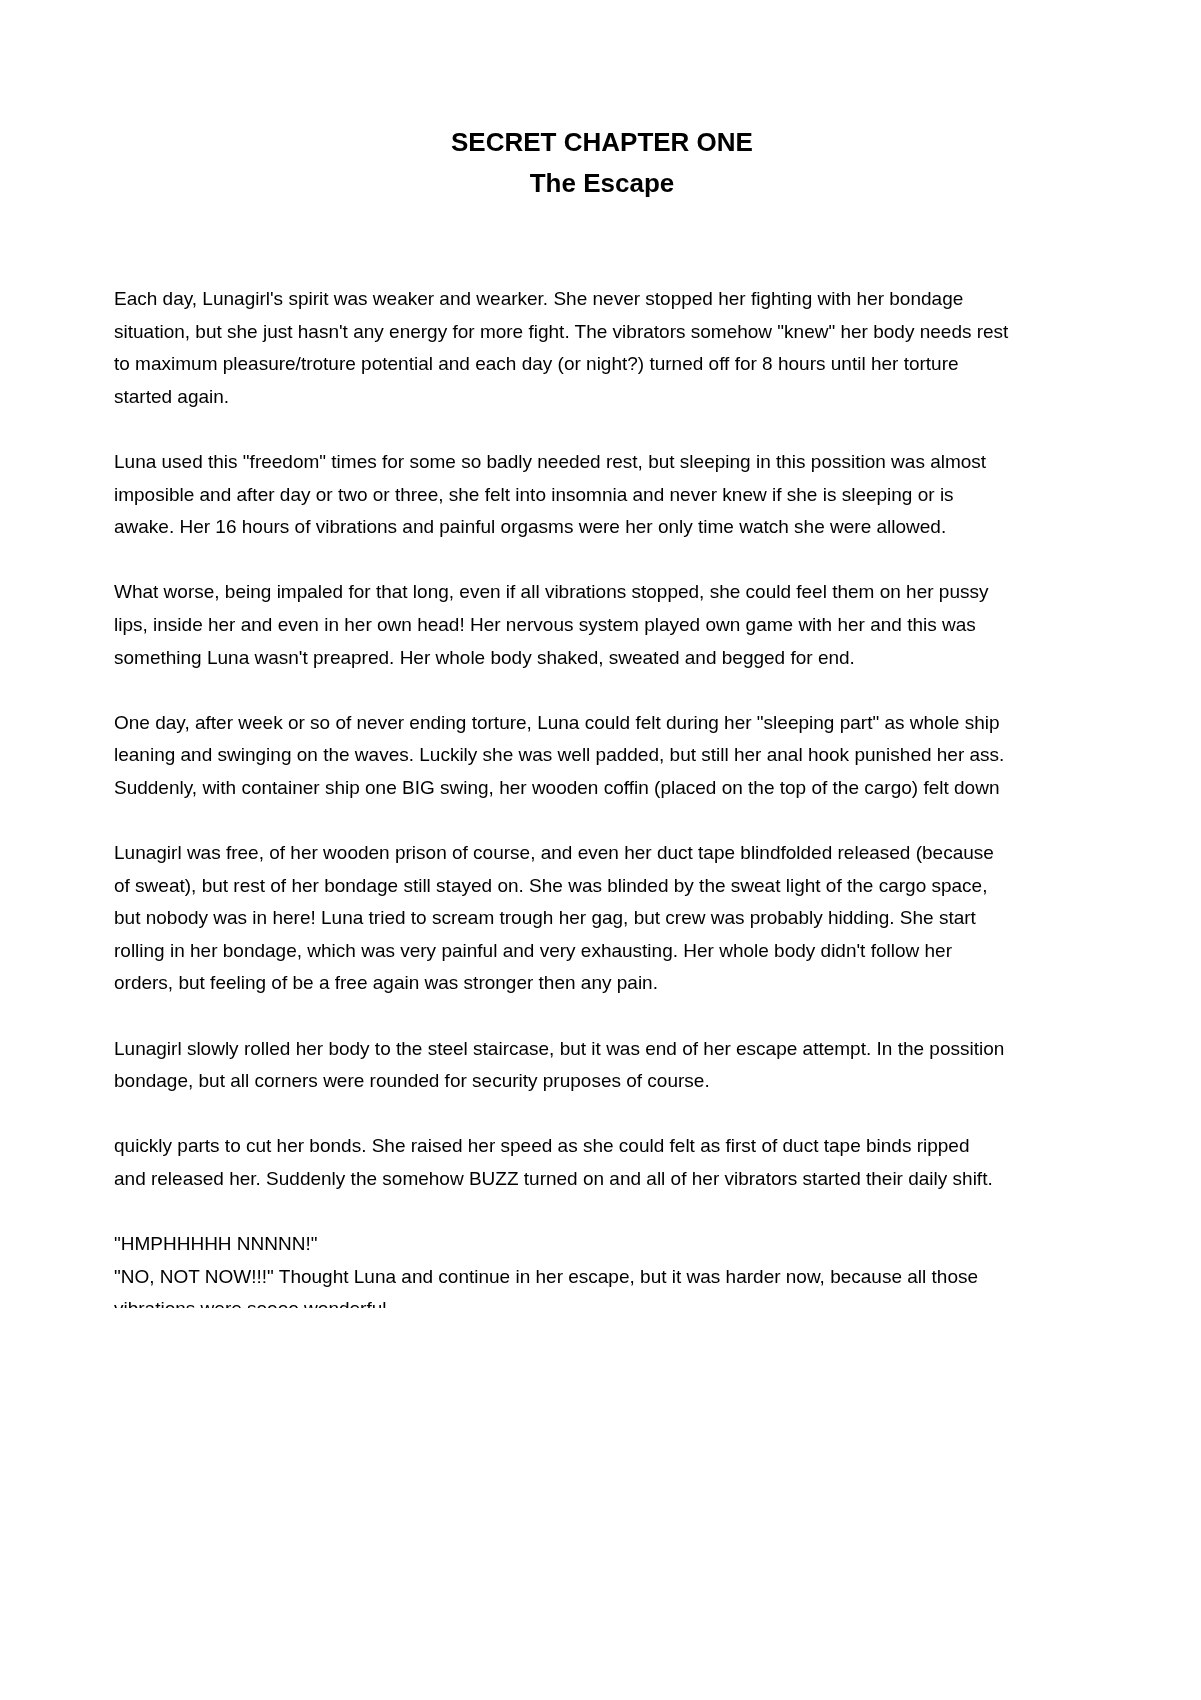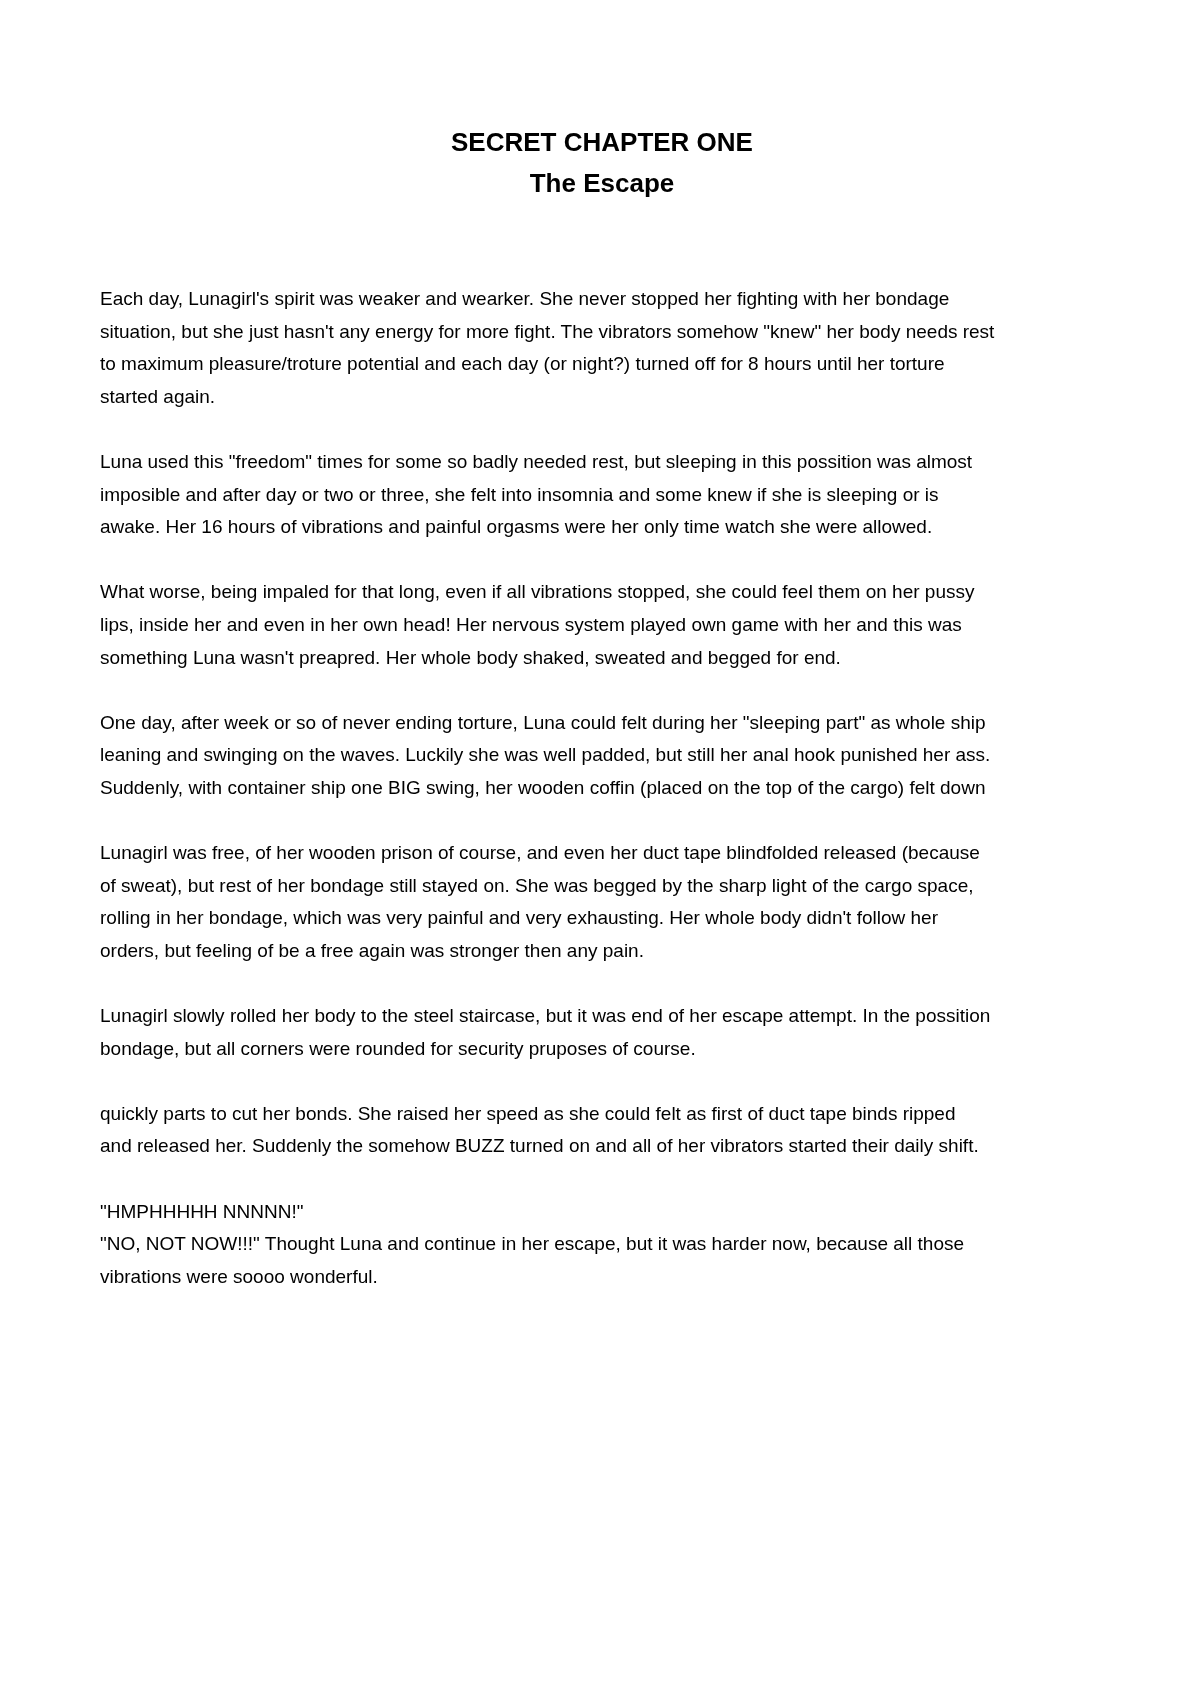--- a/index.html
+++ b/index.html
@@ -22,21 +22,21 @@
     left: 114px;
     width: 976px;
     text-align: center;
     font-weight: bold;
     font-size: 26px;
     line-height: 41px;
   }
   .body-text {
     position: absolute;
     top: 283px;
-    left: 100px;
+    left: 114px;
     width: 1040px;
     font-size: 19px;
     line-height: 32.6px;
   }
   .paragraph {
     margin: 0 0 32.6px 0;
   }
   .line {
     white-space: pre;
   }
@@ -63,36 +63,37 @@
 
   <div class="body-text">
       <div class="paragraph">
         <div class="line">Each day, Lunagirl's spirit was weaker and wearker. She never stopped her fighting with her bondage</div>
         <div class="line">situation, but she just hasn't any energy for more fight. The vibrators somehow "knew" her body needs rest</div>
         <div class="line">to maximum pleasure/troture potential and each day (or night?) turned off for 8 hours until her torture</div>
         <div class="line">started again.</div>
       </div>
       <div class="paragraph">
         <div class="line">Luna used this "freedom" times for some so badly needed rest, but sleeping in this possition was almost</div>
-        <div class="line">imposible and after day or two or three, she felt into insomnia and some knew if she is sleeping or is</div>
+        <div class="line">imposible and after day or two or three, she felt into insomnia and never knew if she is sleeping or is</div>
         <div class="line">awake. Her 16 hours of vibrations and painful orgasms were her only time watch she were allowed.</div>
       </div>
       <div class="paragraph">
         <div class="line">What worse, being impaled for that long, even if all vibrations stopped, she could feel them on her pussy</div>
         <div class="line">lips, inside her and even in her own head! Her nervous system played own game with her and this was</div>
         <div class="line">something Luna wasn't preapred. Her whole body shaked, sweated and begged for end.</div>
       </div>
       <div class="paragraph">
         <div class="line">One day, after week or so of never ending torture, Luna could felt during her "sleeping part" as whole ship</div>
         <div class="line">leaning and swinging on the waves. Luckily she was well padded, but still her anal hook punished her ass.</div>
         <div class="line">Suddenly, with container ship one BIG swing, her wooden coffin (placed on the top of the cargo) felt down</div>
       </div>
       <div class="paragraph">
         <div class="line">Lunagirl was free, of her wooden prison of course, and even her duct tape blindfolded released (because</div>
-        <div class="line">of sweat), but rest of her bondage still stayed on. She was begged by the sharp light of the cargo space,</div>
+        <div class="line">of sweat), but rest of her bondage still stayed on. She was blinded by the sweat light of the cargo space,</div>
+        <div class="line">but nobody was in here! Luna tried to scream trough her gag, but crew was probably hidding. She start</div>
         <div class="line">rolling in her bondage, which was very painful and very exhausting. Her whole body didn't follow her</div>
         <div class="line">orders, but feeling of be a free again was stronger then any pain.</div>
       </div>
       <div class="paragraph">
         <div class="line">Lunagirl slowly rolled her body to the steel staircase, but it was end of her escape attempt. In the possition</div>
         <div class="line">bondage, but all corners were rounded for security pruposes of course.</div>
       </div>
       <div class="paragraph">
         <div class="line">quickly parts to cut her bonds. She raised her speed as she could felt as first of duct tape binds ripped</div>
         <div class="line">and released her. Suddenly the somehow BUZZ turned on and all of her vibrators started their daily shift.</div>

